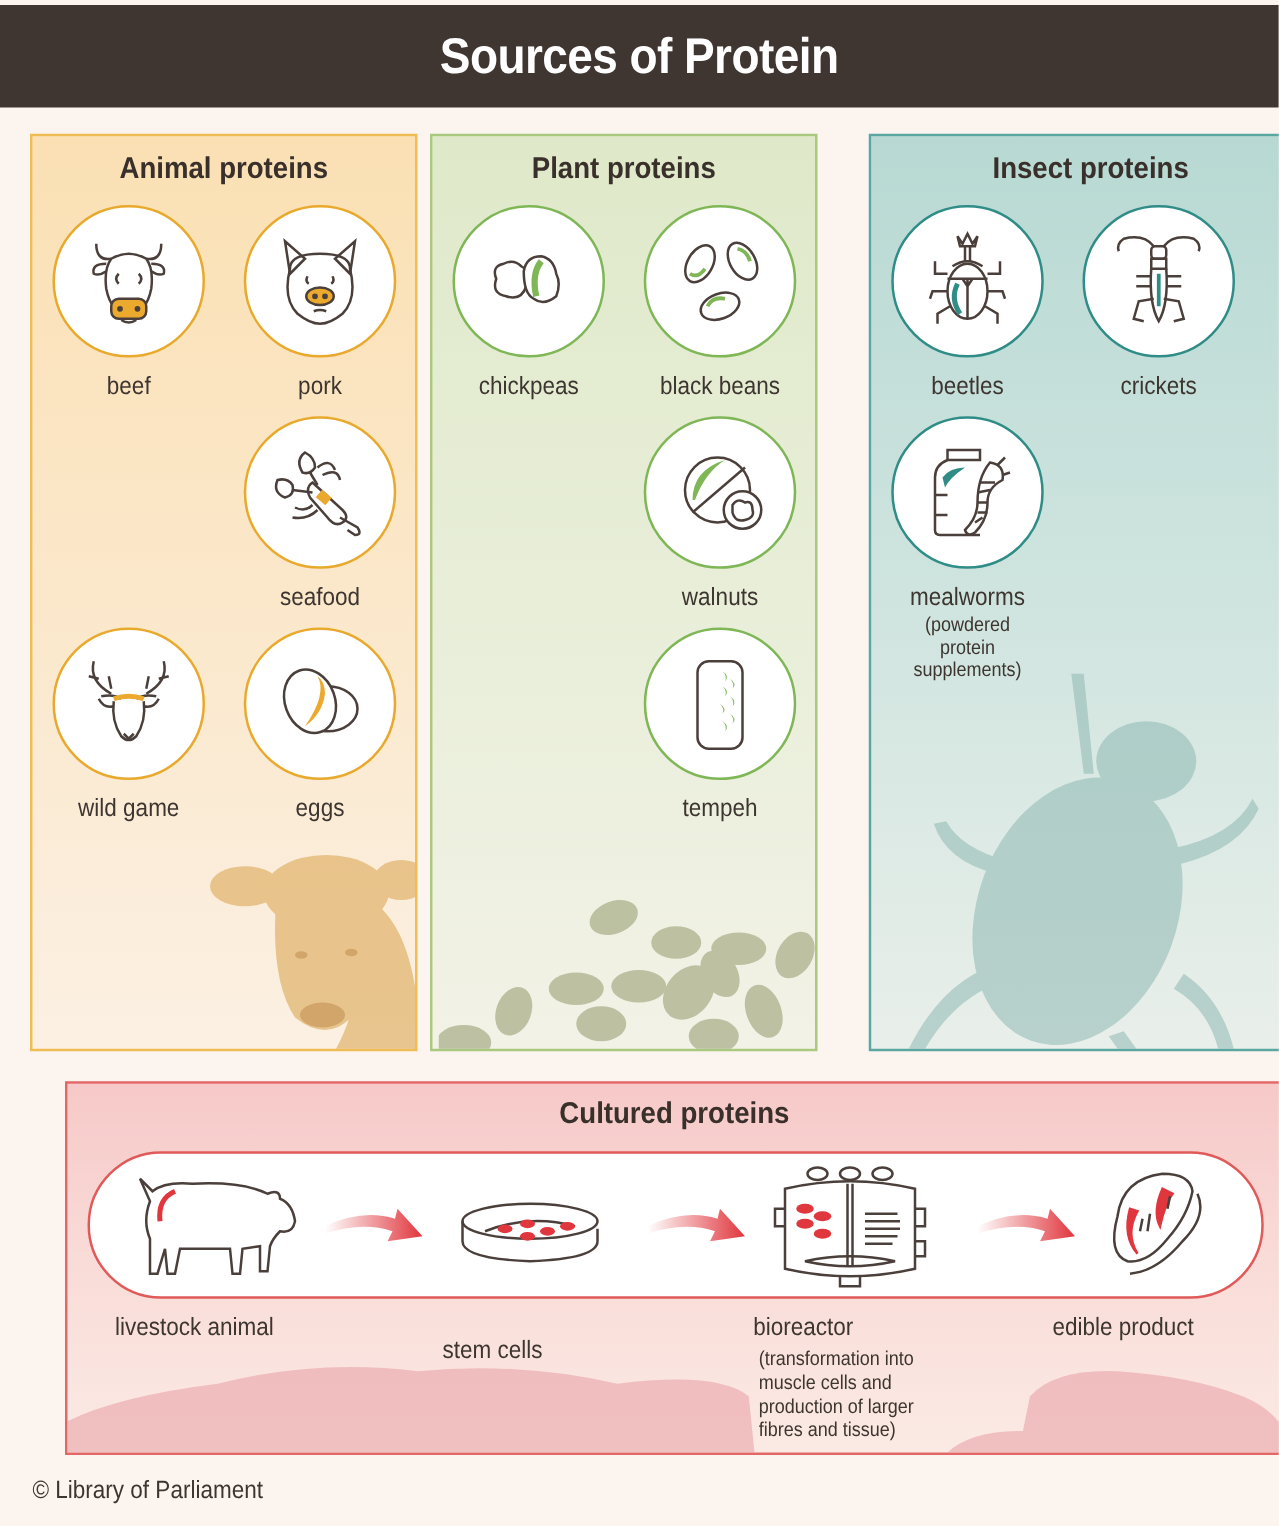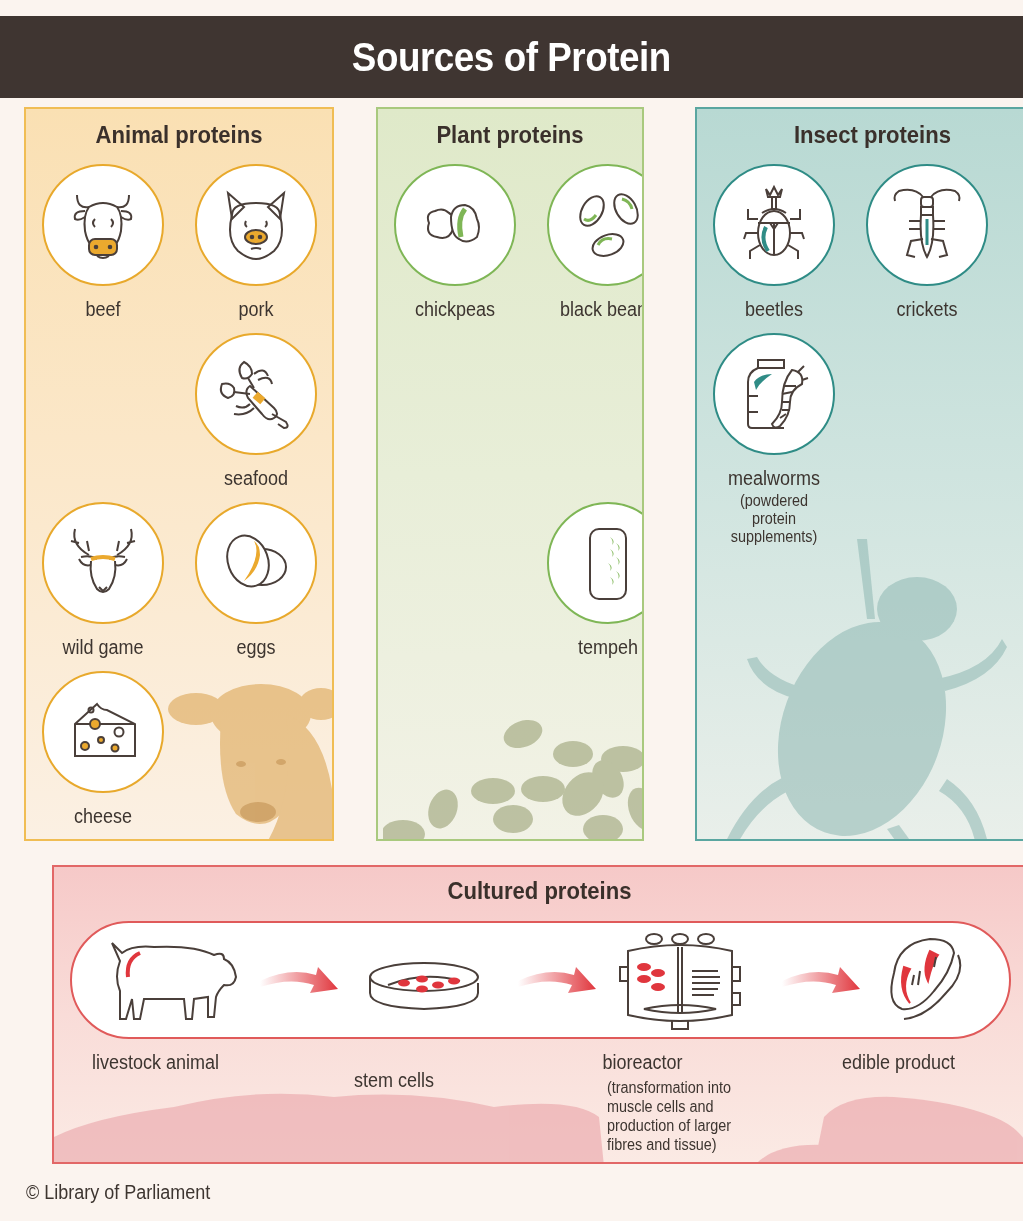--- a/index.html
+++ b/index.html
@@ -5,38 +5,38 @@
   * { box-sizing: border-box; margin: 0; padding: 0; }
   html, body { width: 1023px; height: 1221px; }
   body {
     background: #fbf4ef;
     font-family: "Liberation Sans", "DejaVu Sans", sans-serif;
     color: #3d3530;
     position: relative;
     overflow: hidden;
   }
   .header {
-    position: absolute; left: 0; top: 16px; width: 1023px; height: 82px;
+    position: absolute; left: 0; top: 4px; width: 1023px; height: 82px;
     background: #3f3531;
     display: flex; align-items: center; justify-content: center;
   }
   .header h1 {
     color: #ffffff; font-size: 40px; font-weight: bold;
     letter-spacing: -0.5px; transform: scaleX(0.92);
   }
   .panel {
     position: absolute; top: 107px; height: 734px;
     border: 2px solid; overflow: hidden;
   }
   .panel.animal {
     left: 24px; width: 310px; border-color: #f0bd54;
     background: linear-gradient(180deg, #fae0b3 0%, #fbe7c8 45%, #fbf0e3 100%);
   }
   .panel.plant {
-    left: 376px; width: 268px; border-color: #a9c97e;
+    left: 344px; width: 310px; border-color: #a9c97e;
     background: linear-gradient(180deg, #dfe9c9 0%, #e8eed8 50%, #f2f2e6 100%);
   }
   .panel.insect {
     left: 695px; width: 355px; border-color: #5aa6a0;
     background: linear-gradient(180deg, #b8d9d3 0%, #cfe4df 50%, #e9efea 100%);
   }
   .panel-title {
     position: absolute; top: 12px; left: 0; width: 100%;
     text-align: center; font-weight: bold; font-size: 24px; color: #3a302b;
     transform: scaleX(0.92);
@@ -180,35 +180,20 @@
     <div class="circle">
       <svg width="84" height="84" viewBox="0 0 84 84" fill="none" stroke="#4a3f3a" stroke-width="2">
         <ellipse cx="48" cy="46" rx="24" ry="18"></ellipse>
         <ellipse cx="34" cy="40" rx="20" ry="26" transform="rotate(-20 34 40)" fill="#fff"></ellipse>
         <path d="M40 20 Q48 34 30 60 Q44 50 46 34 Q46 24 40 20Z" fill="#eba92e" stroke="none"></path>
       </svg>
     </div>
     <div class="item-label">eggs</div>
   </div>
 
-  <div class="item" style="left:15px;top:562px">
-    <div class="circle">
-      <svg width="84" height="84" viewBox="0 0 84 84" fill="none" stroke="#4a3f3a" stroke-width="2">
-        <path d="M14 34 L36 14 Q40 20 46 20 L74 34 L74 66 L14 66 Z"></path>
-        <path d="M14 34 L74 34"></path>
-        <circle cx="34" cy="34" r="5" fill="#eba92e"></circle>
-        <circle cx="30" cy="20" r="2.5"></circle>
-        <circle cx="58" cy="42" r="4.5"></circle>
-        <circle cx="24" cy="56" r="4" fill="#eba92e"></circle>
-        <circle cx="40" cy="50" r="3" fill="#eba92e"></circle>
-        <circle cx="54" cy="58" r="3.5" fill="#eba92e"></circle>
-      </svg>
-    </div>
-    <div class="item-label">cheese</div>
-  </div>
 </div>
 
 <div class="panel plant">
   <div class="panel-title">Plant proteins</div>
 
   <svg class="bg-art" style="left:5px;top:600px" width="305" height="134" viewBox="0 0 305 134">
     <g fill="#a7ad86" opacity="0.7">
       <ellipse cx="140" cy="25" rx="20" ry="13" transform="rotate(-20 140 25)"></ellipse>
       <ellipse cx="190" cy="45" rx="20" ry="13"></ellipse>
       <ellipse cx="240" cy="50" rx="22" ry="13"></ellipse>
@@ -244,20 +229,32 @@
         <ellipse cx="60" cy="26" rx="10" ry="16" transform="rotate(-30 60 26)"></ellipse>
         <path d="M56 16 Q64 18 66 26" stroke="#7fb656" stroke-width="3"></path>
         <ellipse cx="42" cy="62" rx="16" ry="10" transform="rotate(-20 42 62)"></ellipse>
         <path d="M32 62 Q36 54 46 56" stroke="#7fb656" stroke-width="3"></path>
       </svg>
     </div>
     <div class="item-label">black beans</div>
   </div>
 
 
+  <div class="item" style="left:168px;top:224px">
+    <div class="circle">
+      <svg width="84" height="84" viewBox="0 0 84 84" fill="none" stroke="#4a3f3a" stroke-width="2">
+        <circle cx="40" cy="40" r="26"></circle>
+        <path d="M20 58 L62 22"></path>
+        <path d="M20 48 Q20 24 46 16 Q30 26 22 48Z" fill="#7fb656" stroke="none"></path>
+        <circle cx="60" cy="56" r="15" fill="#fff"></circle>
+        <path d="M52 52 Q56 46 62 50 Q68 48 68 56 Q70 62 62 64 Q54 66 52 58 Z"></path>
+      </svg>
+    </div>
+    <div class="item-label">walnuts</div>
+  </div>
 
 
   <div class="item" style="left:168px;top:393px">
     <div class="circle">
       <svg width="84" height="84" viewBox="0 0 84 84" fill="none" stroke="#4a3f3a" stroke-width="2">
         <rect x="24" y="8" width="36" height="70" rx="9"></rect>
         <g fill="#7fb656" stroke="none">
           <path d="M44 16 Q48 20 46 24 Q50 20 44 16Z"></path>
           <path d="M50 22 Q54 26 52 30 Q56 26 50 22Z"></path>
           <path d="M44 28 Q48 32 46 36 Q50 32 44 28Z"></path>

